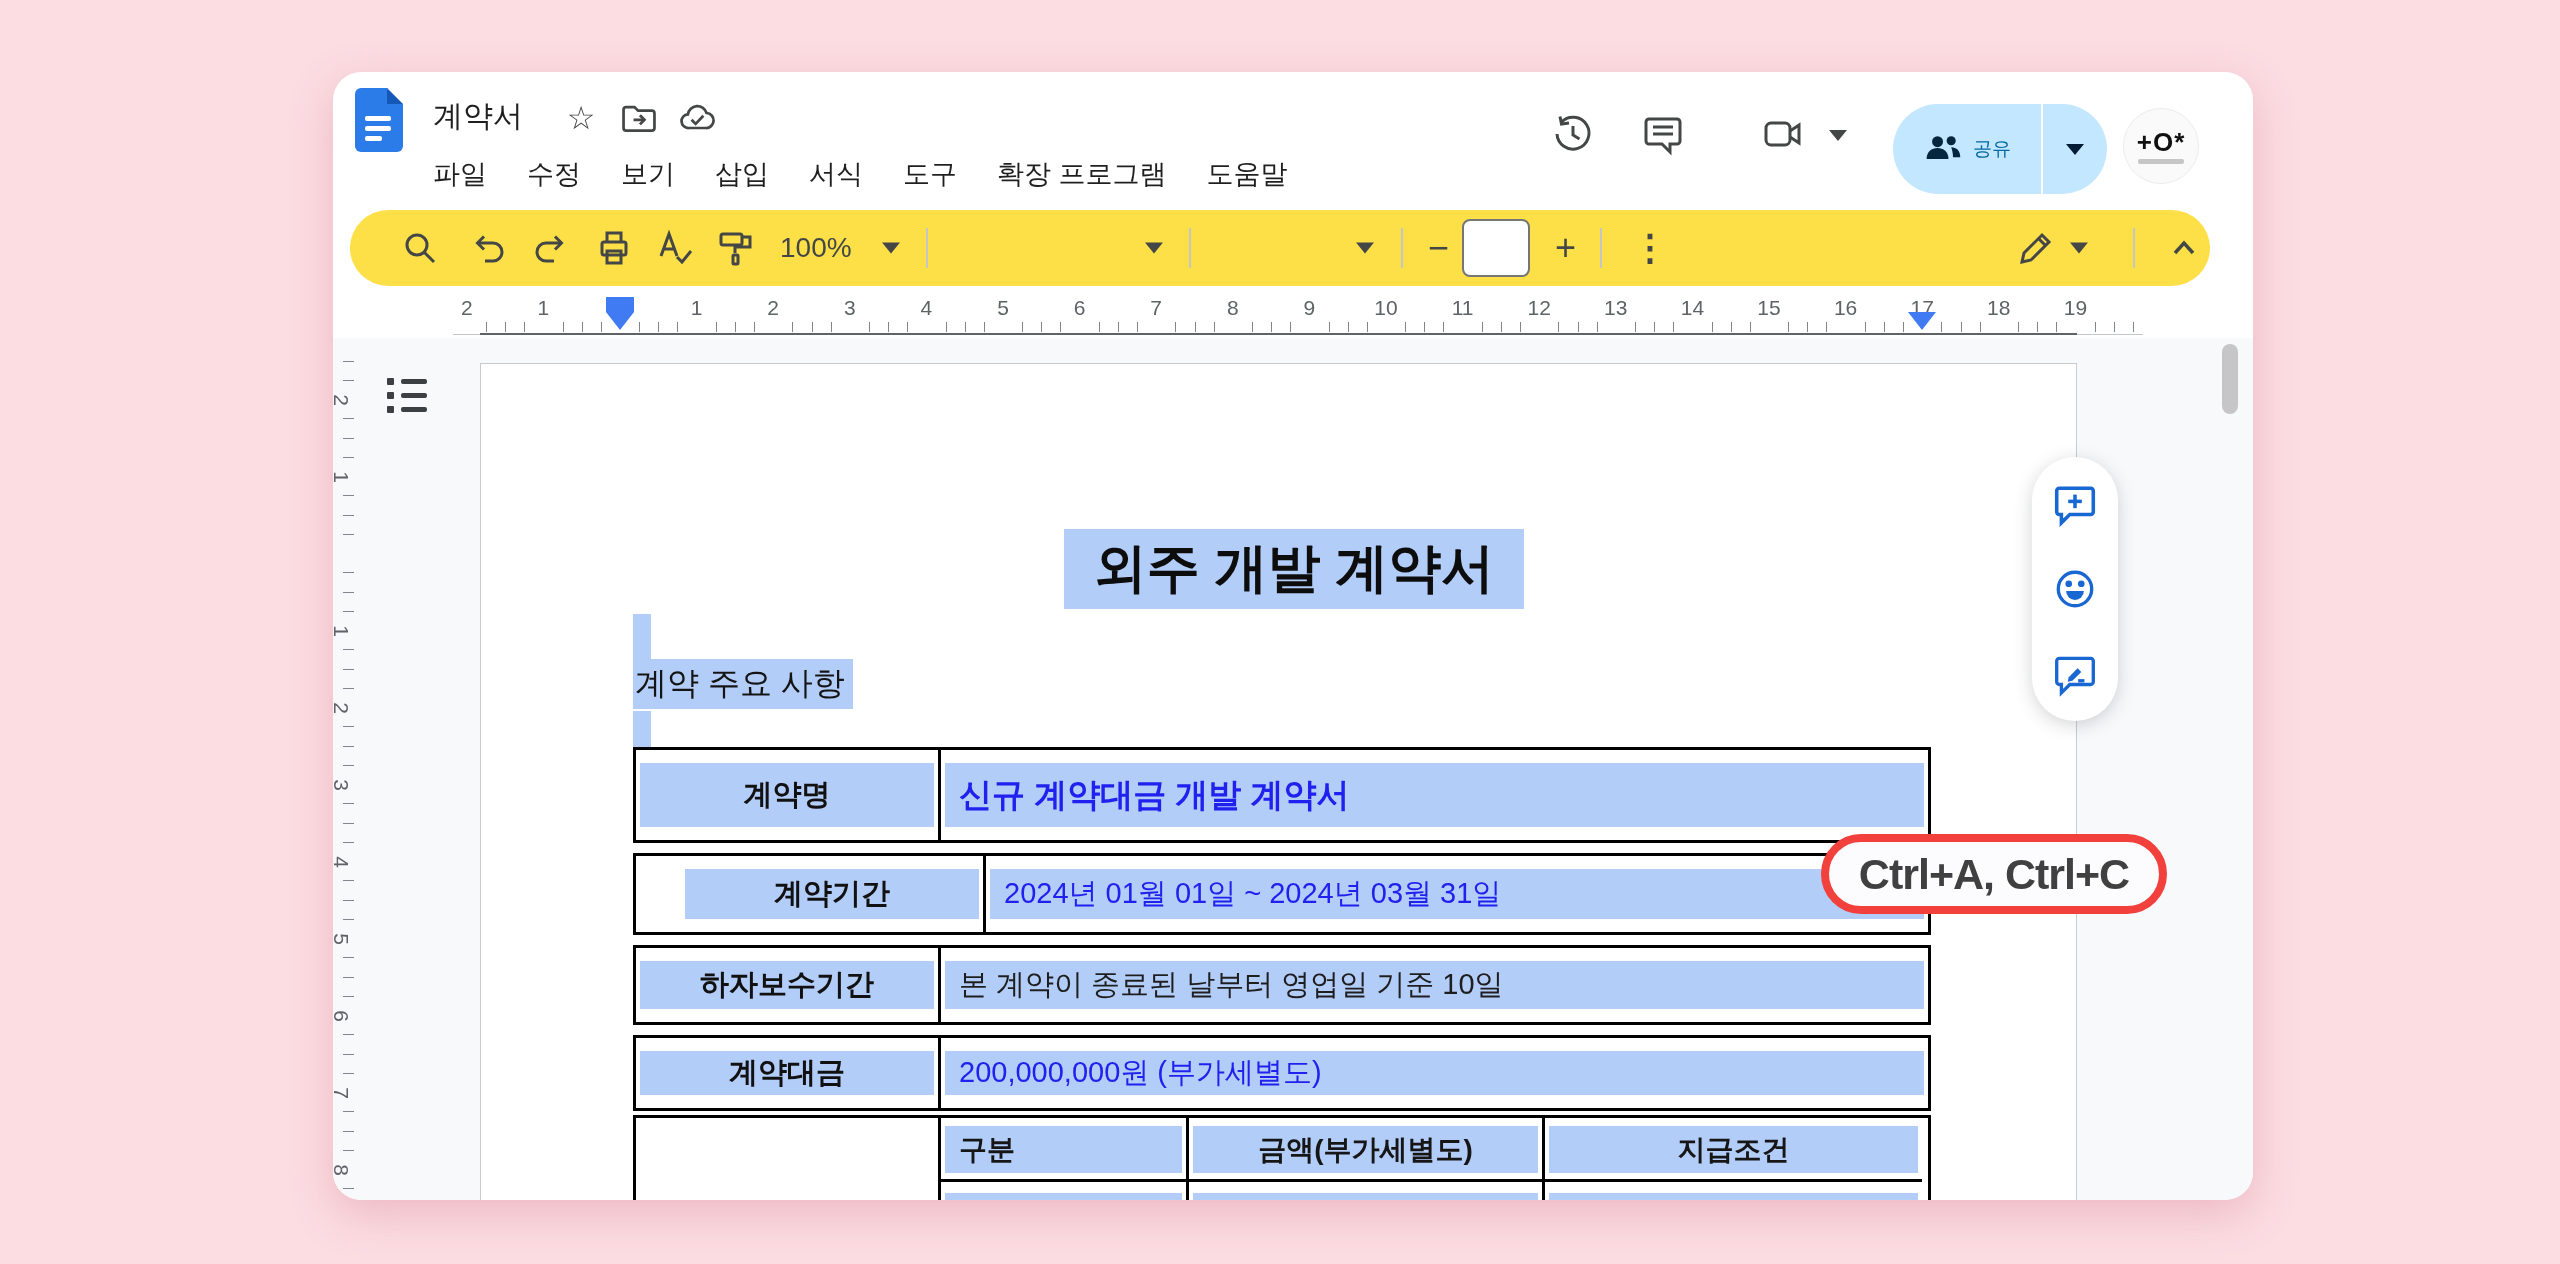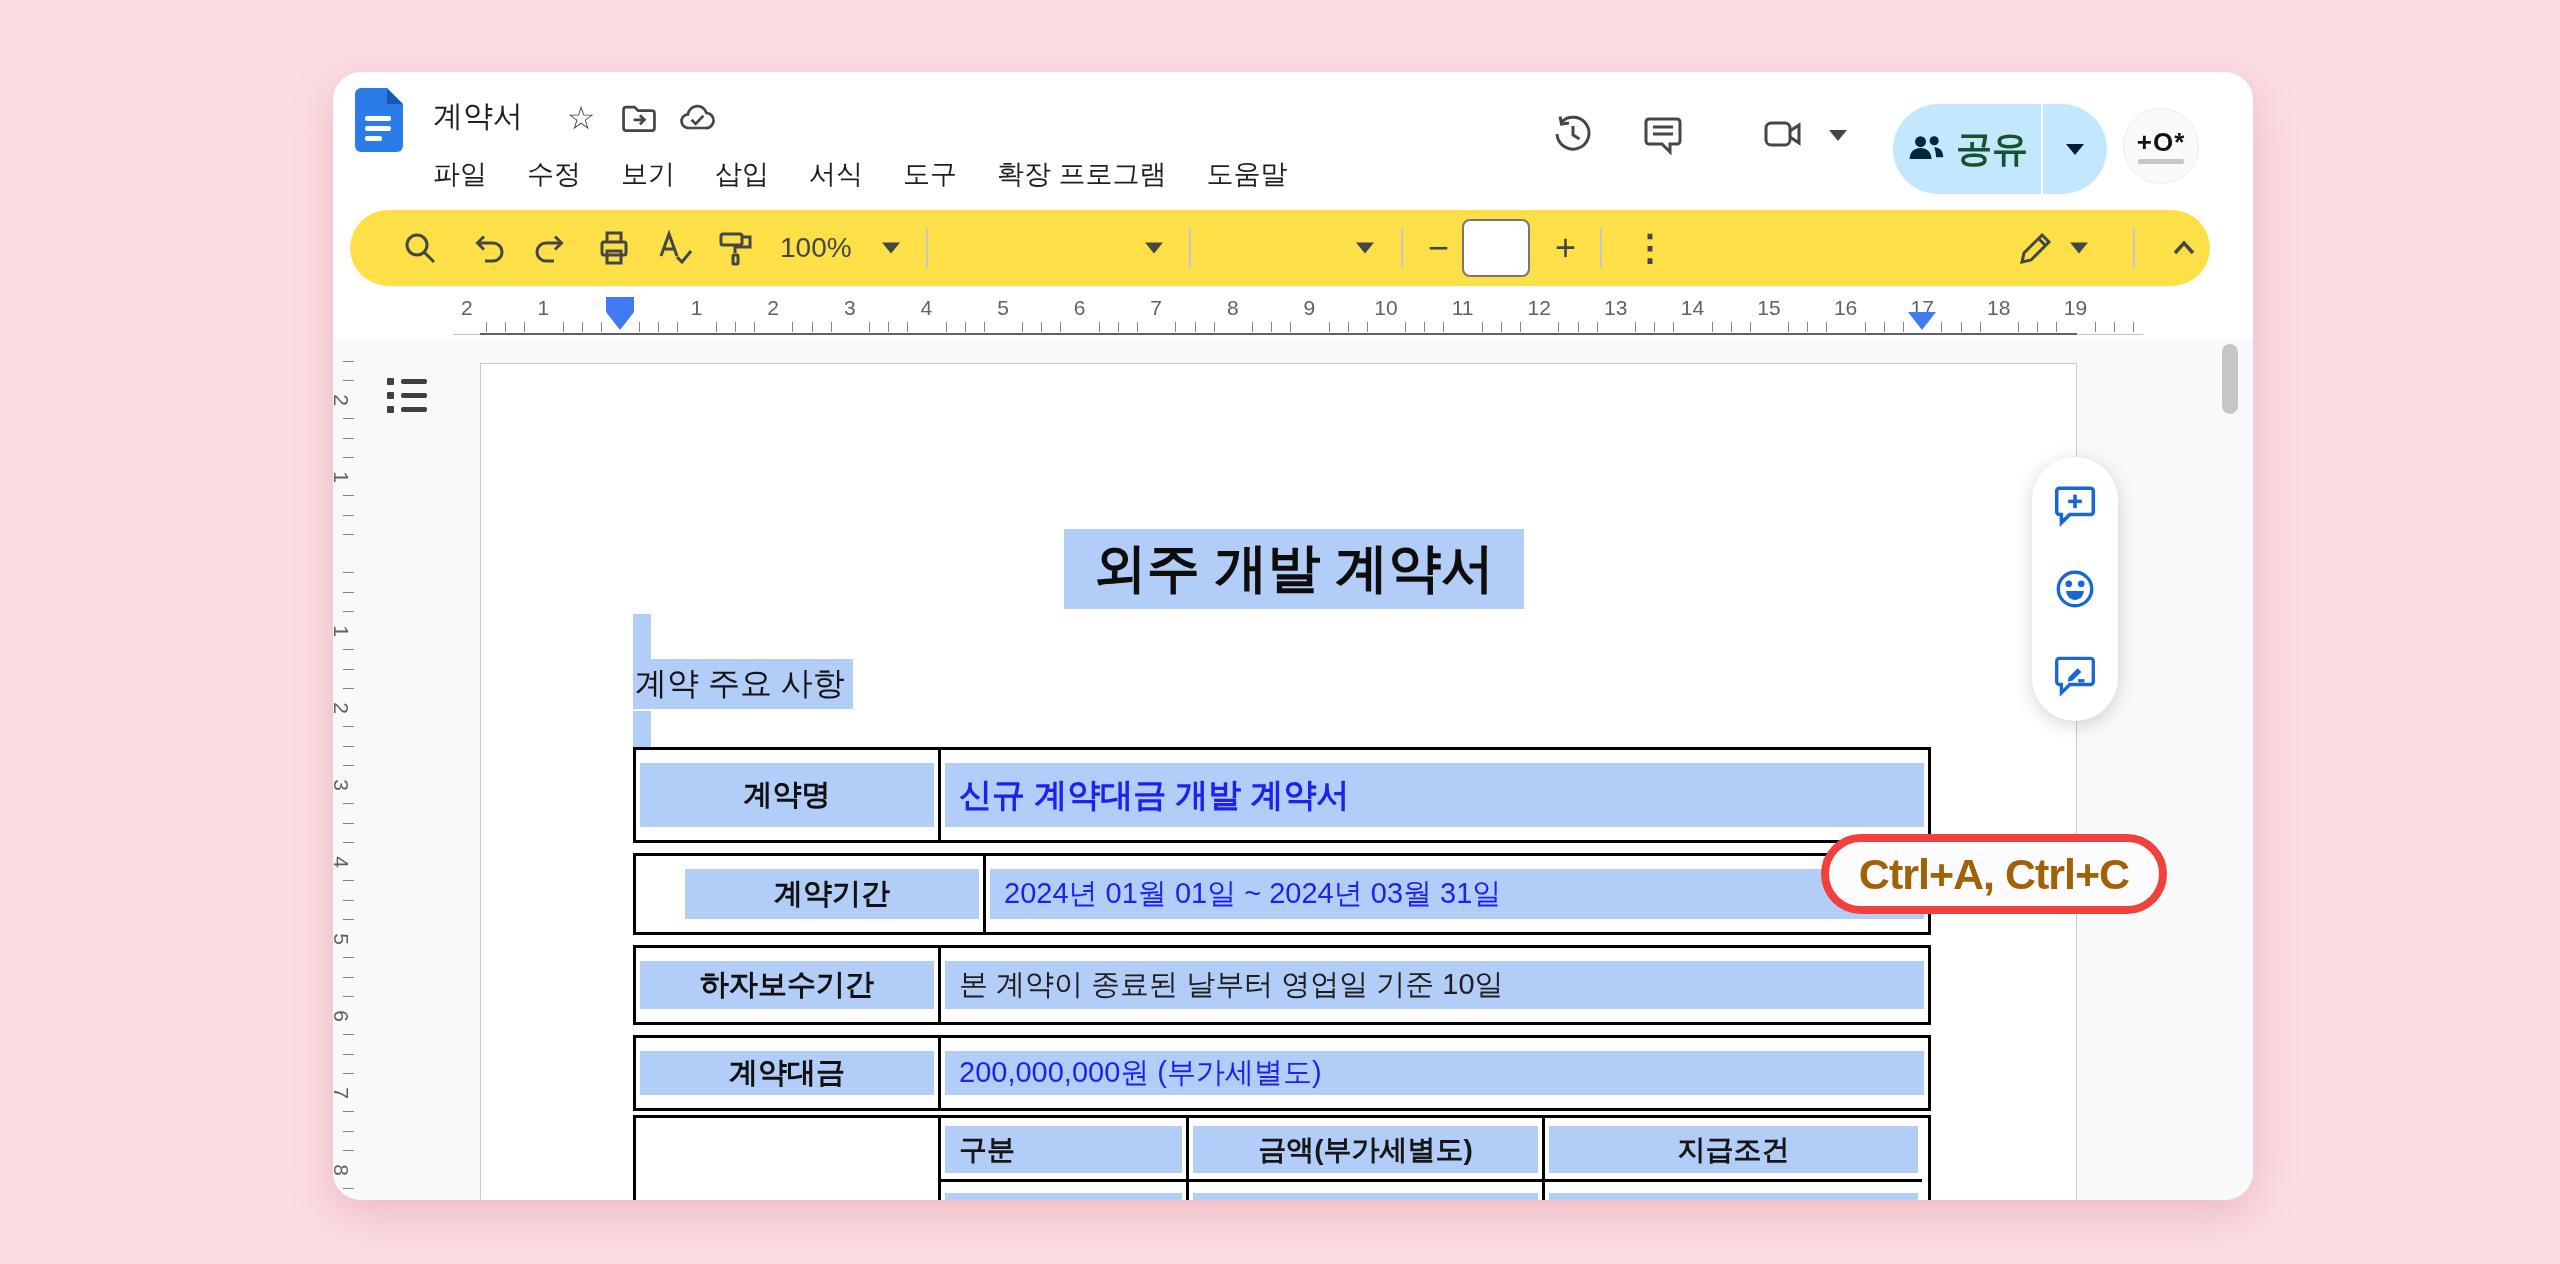--- a/index.html
+++ b/index.html
@@ -24,21 +24,21 @@
     font-size:32px; line-height:40px; text-align:center; }
   .menu-row { position:absolute; left:100px; top:84px; display:flex; gap:40px; }
   .menu-item { font-size:27px; color:#1F1F1F; line-height:36px; }
 
   .hdr-ic { position:absolute; top:40px; width:44px; height:44px; }
   .arrow-down { width:0; height:0; border-left:9px solid transparent; border-right:9px solid transparent;
     border-top:11px solid #444746; display:inline-block; }
   .share-pill { position:absolute; left:1560px; top:32px; width:214px; height:90px;
     background:#C2E7FF; border-radius:46px; display:flex; overflow:hidden; }
   .share-main { width:148px; display:flex; align-items:center; justify-content:center; gap:10px; }
-  .share-label { font-size:36px; font-weight:700; color:#14532d; }
+  .share-label { font-size:19px; font-weight:400; color:#0369a1; }
   .share-arrow { flex:1; display:flex; align-items:center; justify-content:center;
     border-left:2px solid rgba(255,255,255,.95); }
   .share-arrow .arrow-down { border-top-color:#001D35; }
   .avatar { position:absolute; left:1790px; top:36px; width:76px; height:76px; border-radius:50%;
     background:#FAFAFA; border:1px solid #ECECEC; display:flex; flex-direction:column;
     align-items:center; justify-content:center; }
   .avatar-glyphs { font-size:26px; font-weight:700; color:#111; letter-spacing:1px; line-height:26px; }
   .avatar-caption { width:46px; height:5px; background:#9a9a9a; opacity:.55; border-radius:2px; margin-top:4px; }
 
   
@@ -109,21 +109,21 @@
   
   .float-pill { position:absolute; left:1699px; top:119px; width:86px; height:264px; background:#fff;
     border-radius:43px; box-shadow:0 4px 18px rgba(60,64,67,.22); z-index:20;
     display:flex; flex-direction:column; align-items:center; justify-content:space-between; padding:24px 0; }
   .scroll-thumb { position:absolute; left:1889px; top:6px; width:16px; height:70px;
     background:#C6C6C8; border-radius:8px; }
 
   .callout { position:absolute; left:1488px; top:762px; width:346px; height:80px; z-index:50;
     background:#FCFCFE; border:8px solid #F2403C; border-radius:44px;
     display:flex; align-items:center; justify-content:center; }
-  .callout span { font-size:43px; font-weight:800; color:#a16207; letter-spacing:-1px; white-space:nowrap; }
+  .callout span { font-size:43px; font-weight:800; color:#404040; letter-spacing:-1px; white-space:nowrap; }
 
   svg { display:block; }
 </style>
 </head>
 <body>
 
 <div class="card">
 
   <div class="docs-icon">
     <div class="docs-page"></div>

